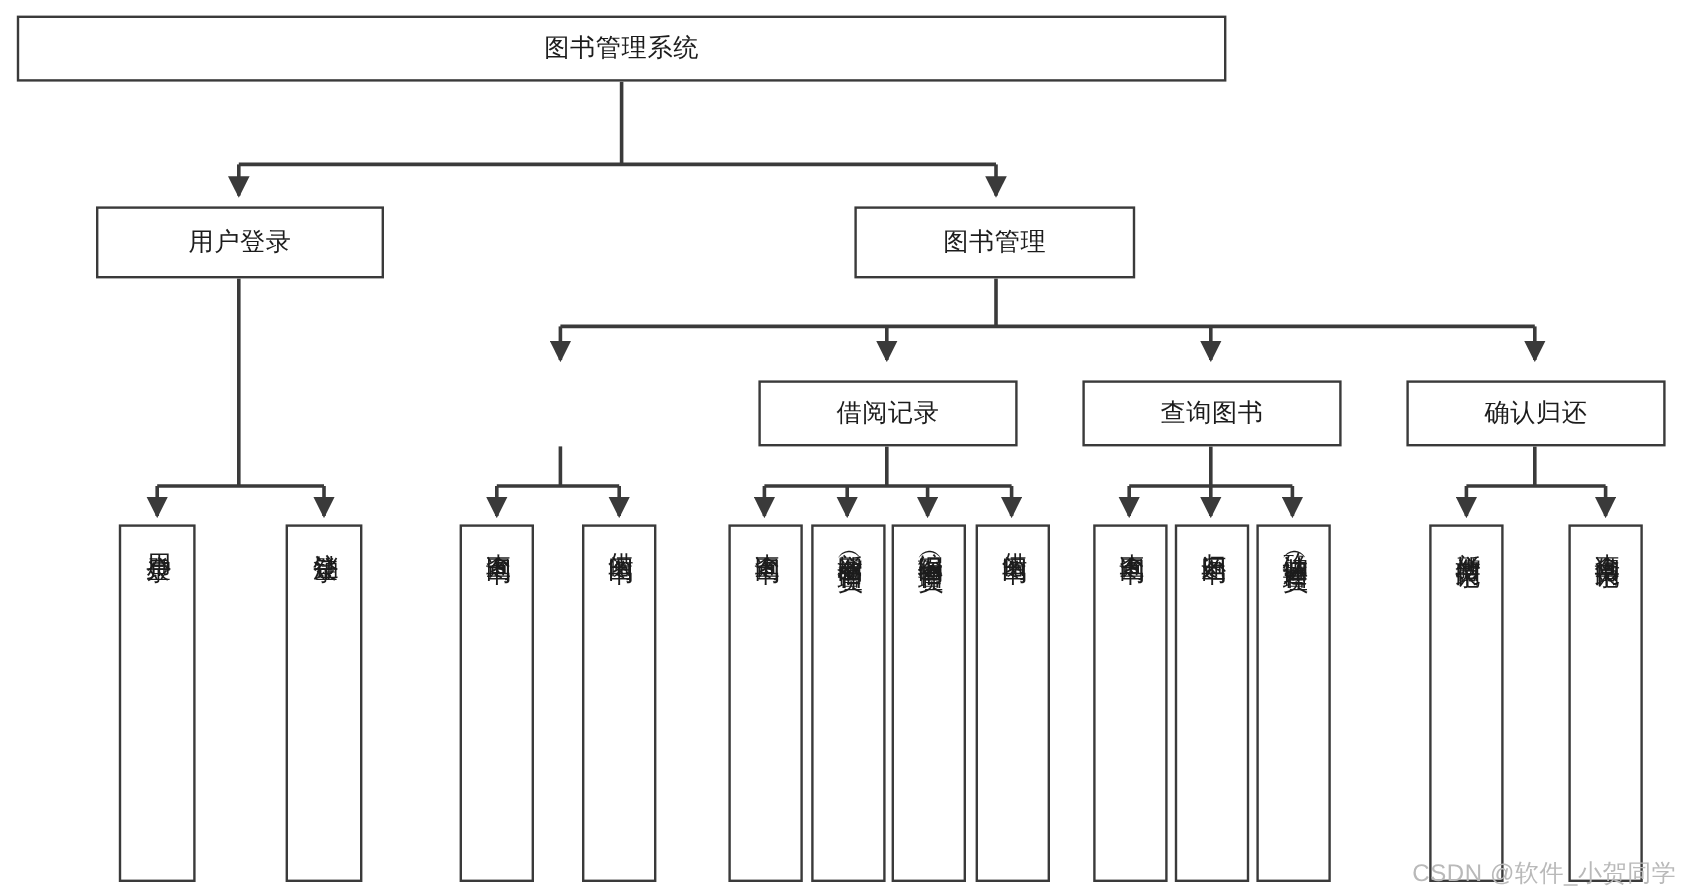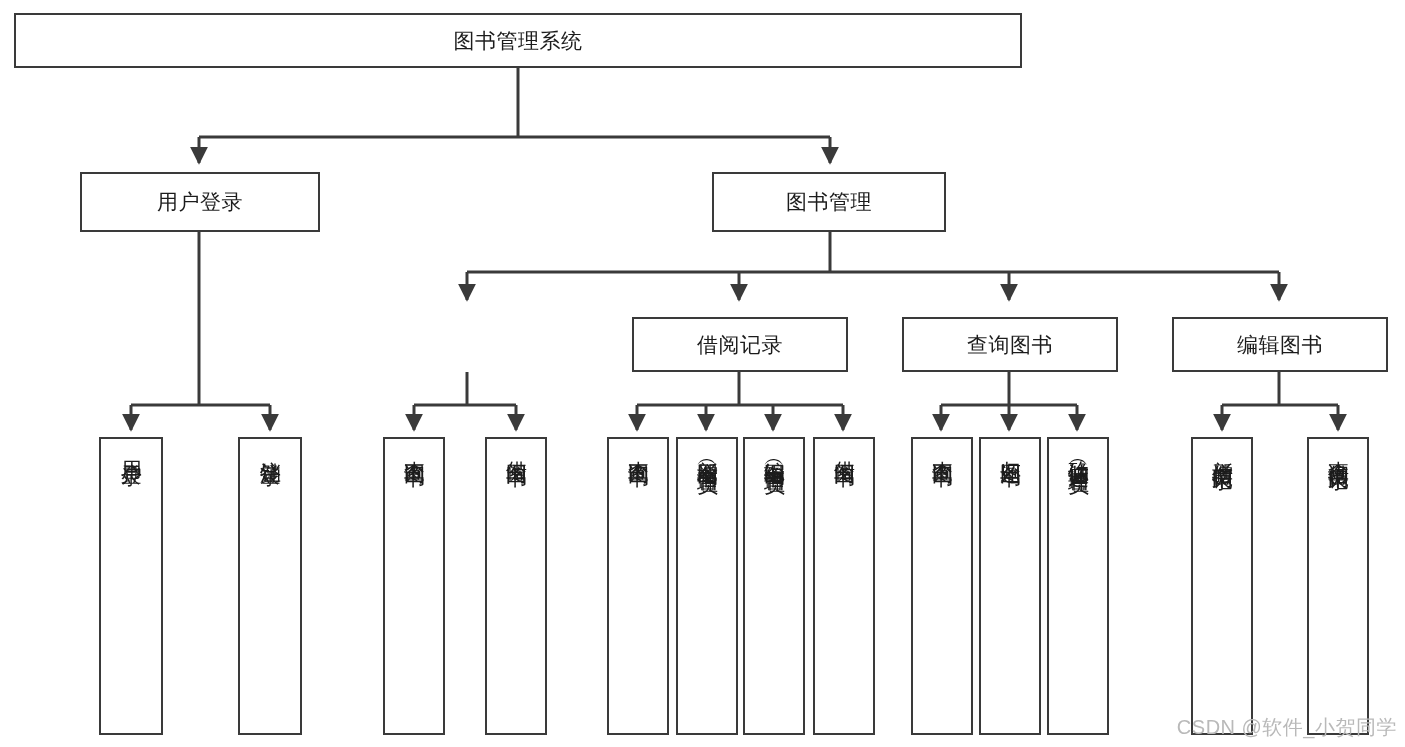--- a/index.html
+++ b/index.html
@@ -131,21 +131,21 @@
     <span class="label">图书管理</span>
   </div>
 
   <div class="node h" style="left:632px; top:317px; width:216px; height:55px;">
     <span class="label">借阅记录</span>
   </div>
   <div class="node h" style="left:902px; top:317px; width:216px; height:55px;">
     <span class="label">查询图书</span>
   </div>
   <div class="node h" style="left:1172px; top:317px; width:216px; height:55px;">
-    <span class="label">编辑图书</span>
+    <span class="label">确认归还</span>
   </div>
 
   <div class="node v" style="left:99px; top:437px; width:64px; height:298px;">
     <span class="label">用户登录</span>
   </div>
   <div class="node v" style="left:238px; top:437px; width:64px; height:298px;">
     <span class="label">注销登录</span>
   </div>
 
   <div class="node v" style="left:383px; top:437px; width:62px; height:298px;">

